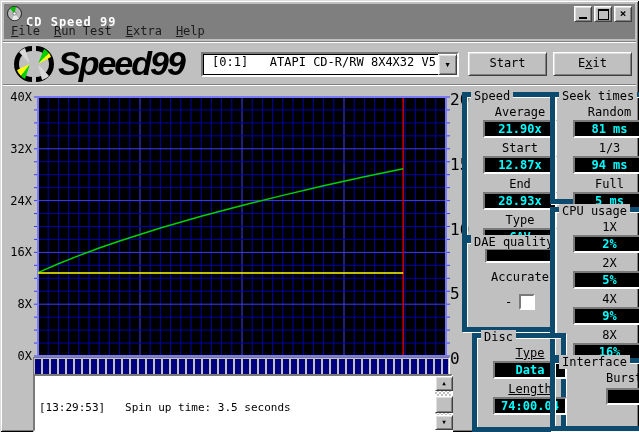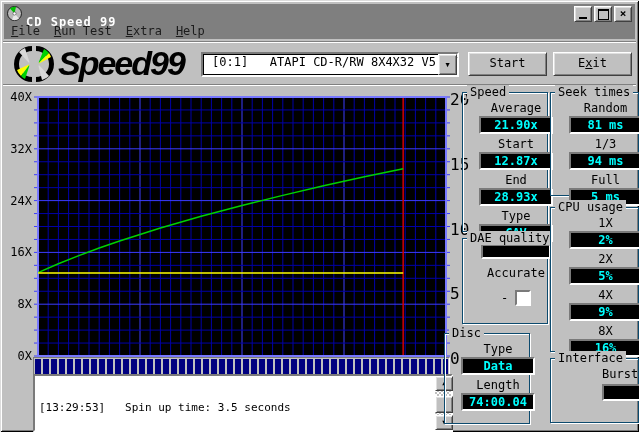--- a/index.html
+++ b/index.html
@@ -68,39 +68,39 @@
     background-size:4px 4px;background-position:0 0,2px 2px;}
   .sb-btn{position:absolute;left:0;width:16px;height:13px;background:#c0c0c0;
     border:1px solid;border-color:#fff #404040 #404040 #fff;
     box-shadow:inset 1px 1px 0 #dfdfdf, inset -1px -1px 0 #808080;
     text-align:center;font-size:6px;line-height:11px;color:#000;}
   .sb-up{top:0;} .sb-down{bottom:0;}
   .sb-thumb{position:absolute;left:0;top:20px;width:16px;height:15px;background:#c0c0c0;
     border:1px solid;border-color:#fff #404040 #404040 #fff;
     box-shadow:inset 1px 1px 0 #dfdfdf, inset -1px -1px 0 #808080;}
   
-  .group{position:absolute;border:1px solid #0c4a6e;
+  .group{position:absolute;border:5px solid #0c4a6e;
     box-shadow:1px 1px 0 #ffffff, inset 1px 1px 0 #ffffff;}
   .group-title{position:absolute;top:-8px;left:4px;background:#c0c0c0;
     padding:0 3px;font-size:12px;line-height:14px;color:#000;white-space:nowrap;}
   .gcontent{display:flex;flex-direction:column;align-items:center;padding-top:5px;padding-left:22px;}
   .dlabel{font-size:12px;height:15px;margin-top:3px;color:#000;}
   .dvalue{width:70px;height:14px;background:#000;color:#00ffff;font-weight:bold;
     font-size:12px;text-align:center;line-height:14px;
     border:2px solid;border-color:#7a7a7a #fff #fff #7a7a7a;}
   .dvalue.small{width:66px;height:11px;}
   .dae-row{display:flex;align-items:center;gap:7px;margin-top:9px;}
   .dash{font-size:12px;color:#000;}
   .checkbox{width:12px;height:12px;background:#fff;
     border:2px solid;border-color:#7a7a7a #fff #fff #7a7a7a;}
   #grp-speed{left:462px;top:92px;width:84px;height:138px;}
   #grp-seek{left:550px;top:92px;width:87px;height:102px;}
   #grp-dae{left:462px;top:238px;width:84px;height:84px;}
   #grp-cpu{left:550px;top:207px;width:87px;height:143px;}
-  #grp-disc{left:444px;top:333px;width:84px;height:89px;}
+  #grp-disc{left:472px;top:333px;width:84px;height:89px;text-decoration:underline;}
   #grp-iface{left:550px;top:358px;width:87px;height:63px;}
   #grp-iface .gcontent{align-items:flex-start;padding-left:7px;margin-left:44px;}
   #grp-iface .dvalue{width:50px;height:13px;margin-top:2px;}
 </style>
 </head>
 <body>
 
 <div class="window">
 
   <div class="titlebar">

